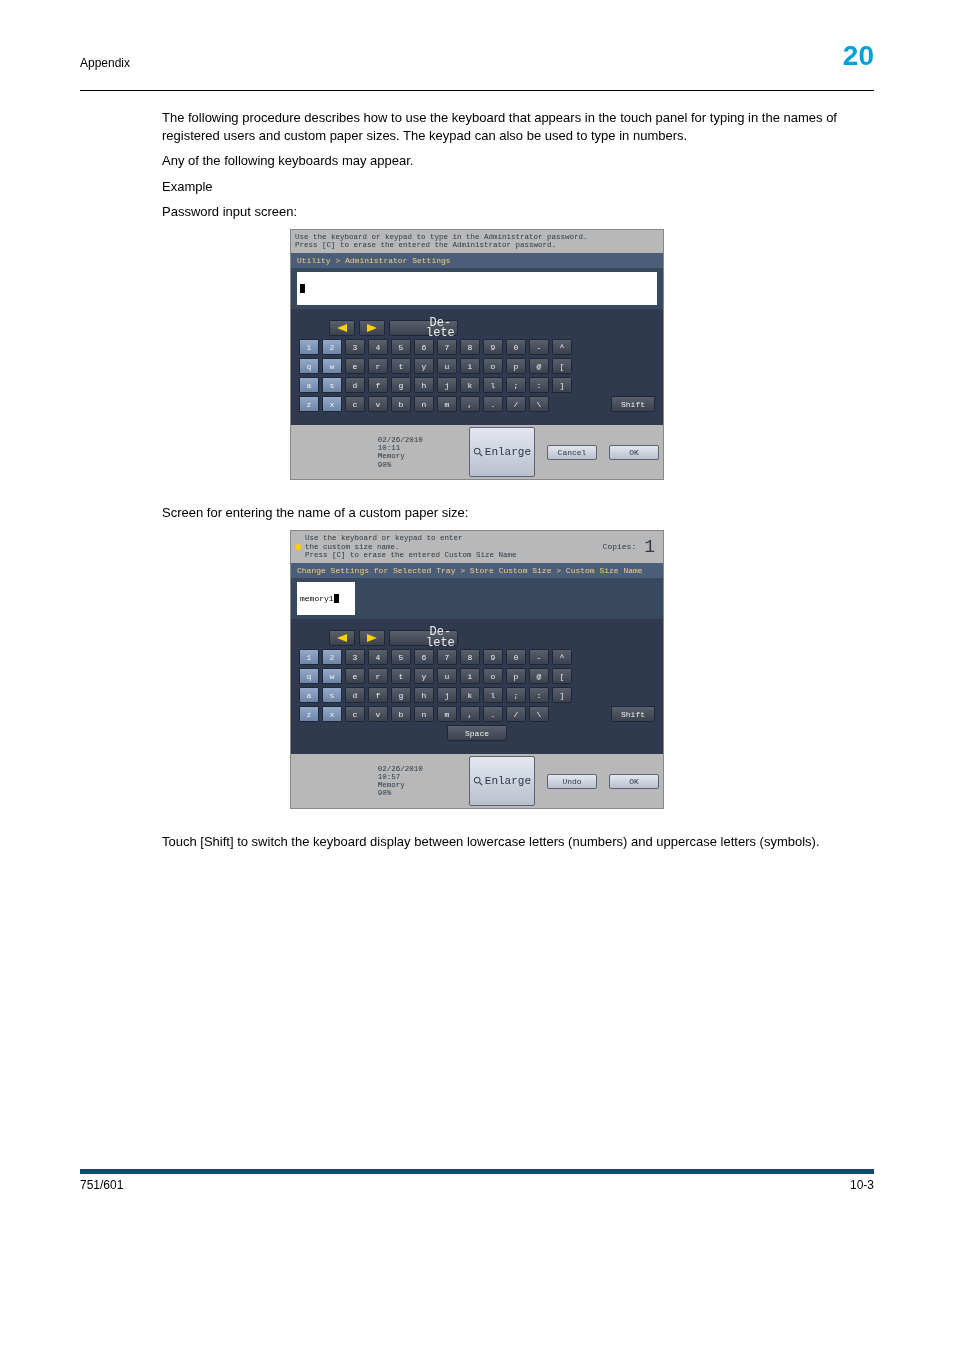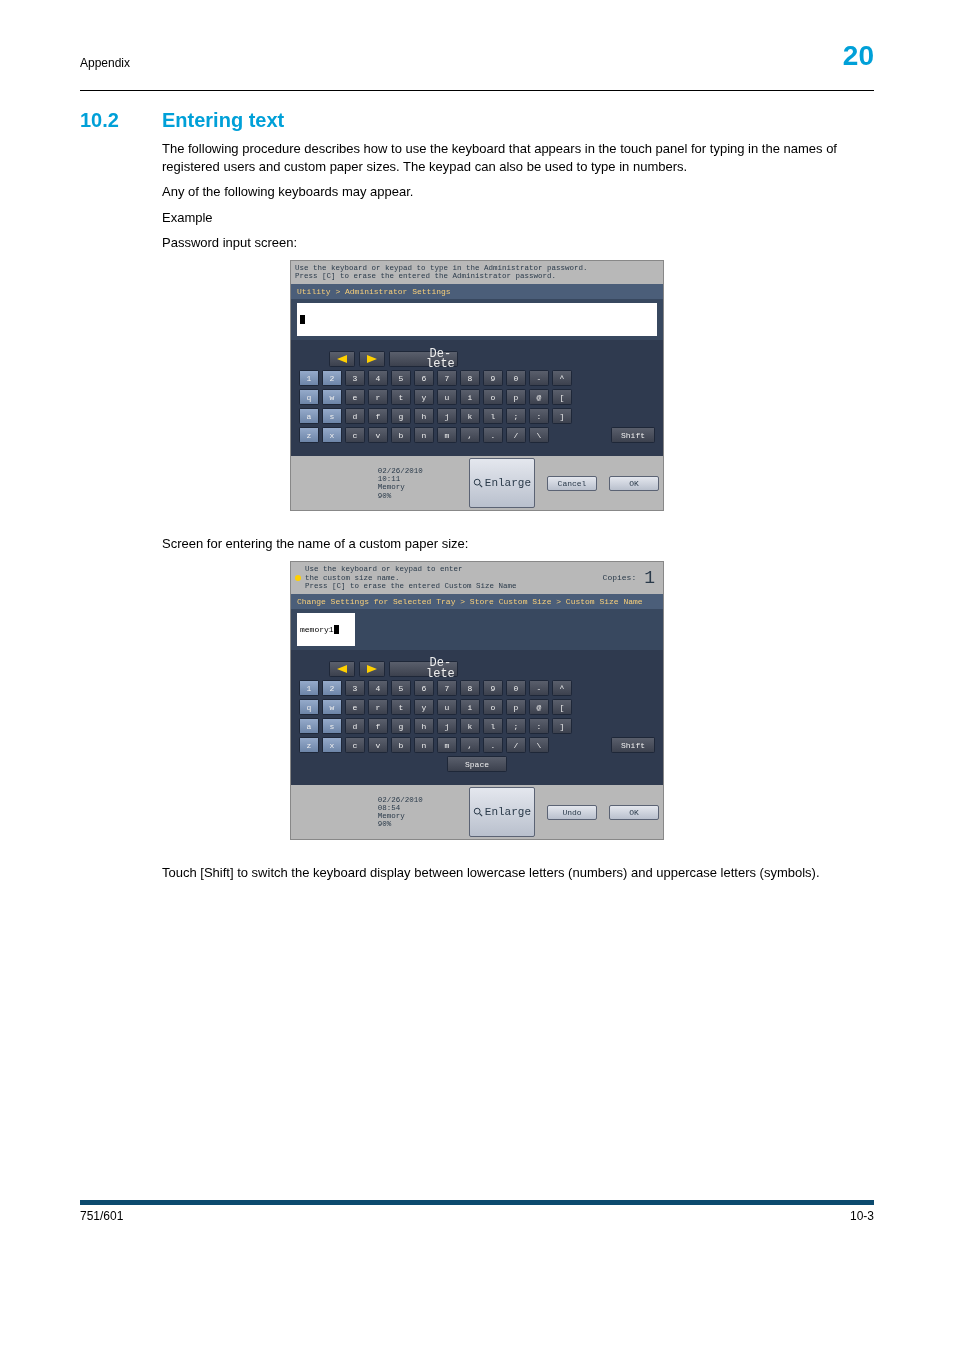--- a/index.html
+++ b/index.html
@@ -165,24 +165,20 @@
 </style>
 </head>
 <body>
 
 <div class="page">
   <div class="running-head">
     <span class="left">Appendix</span>
     <span class="right">20</span>
   </div>
 
-  <div class="section-row">
-    <div class="section-num">10.2</div>
-    <div class="section-title">Entering text</div>
-  </div>
 
   <div class="body-col">
     <p>The following procedure describes how to use the keyboard that appears in the touch panel for typing in the names of registered users and custom paper sizes. The keypad can also be used to type in numbers.</p>
     <p>Any of the following keyboards may appear.</p>
     <p>Example</p>
     <p>Password input screen:</p>
   </div>
 
   <div class="panel-wrap">
     <div class="panel">
@@ -380,21 +376,21 @@
           <div class="key dark shift">Shift</div>
         </div>
         <div class="kbrow center">
           <div class="key dark space">Space</div>
         </div>
       </div>
       <div class="statusbar">
         <div class="blank"></div>
         <div class="dt">
           <span>02/26/2010</span>&nbsp;&nbsp;&nbsp;
-          <span>08:54</span><br>
+          <span>10:57</span><br>
           <span>Memory</span>&nbsp;&nbsp;&nbsp;&nbsp;&nbsp;&nbsp;&nbsp;
           <span>90%</span>
         </div>
         <div class="flex"></div>
         <div class="enlarge-ico">
           <svg viewBox="0 0 12 12">
               <circle cx="5" cy="5" r="3.5" fill="none" stroke="#2a3a4a" stroke-width="1.2"></circle>
               <line x1="8" y1="8" x2="11" y2="11" stroke="#2a3a4a" stroke-width="1.4"></line>
             </svg>
           <span>Enlarge</span>

